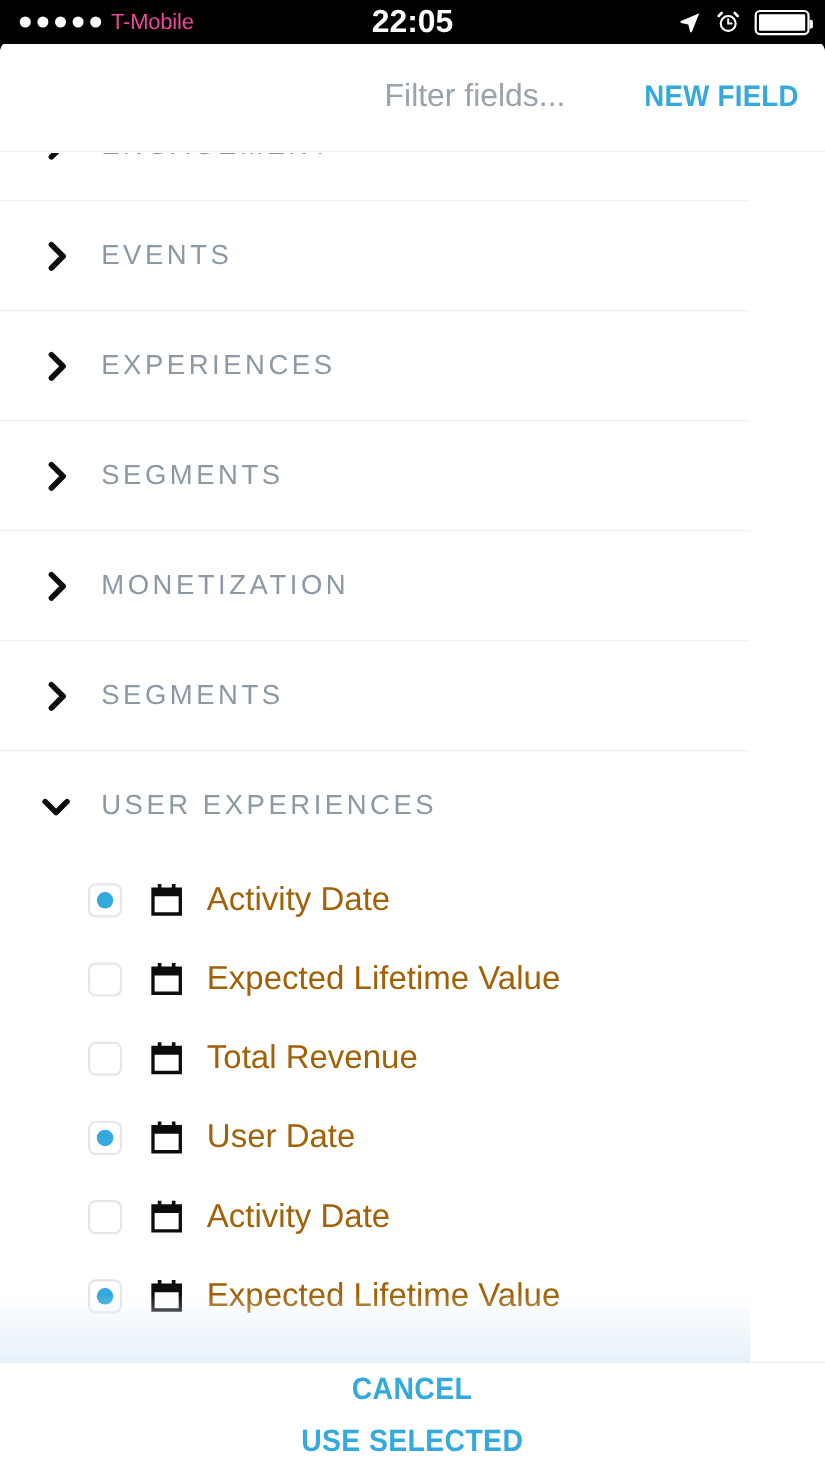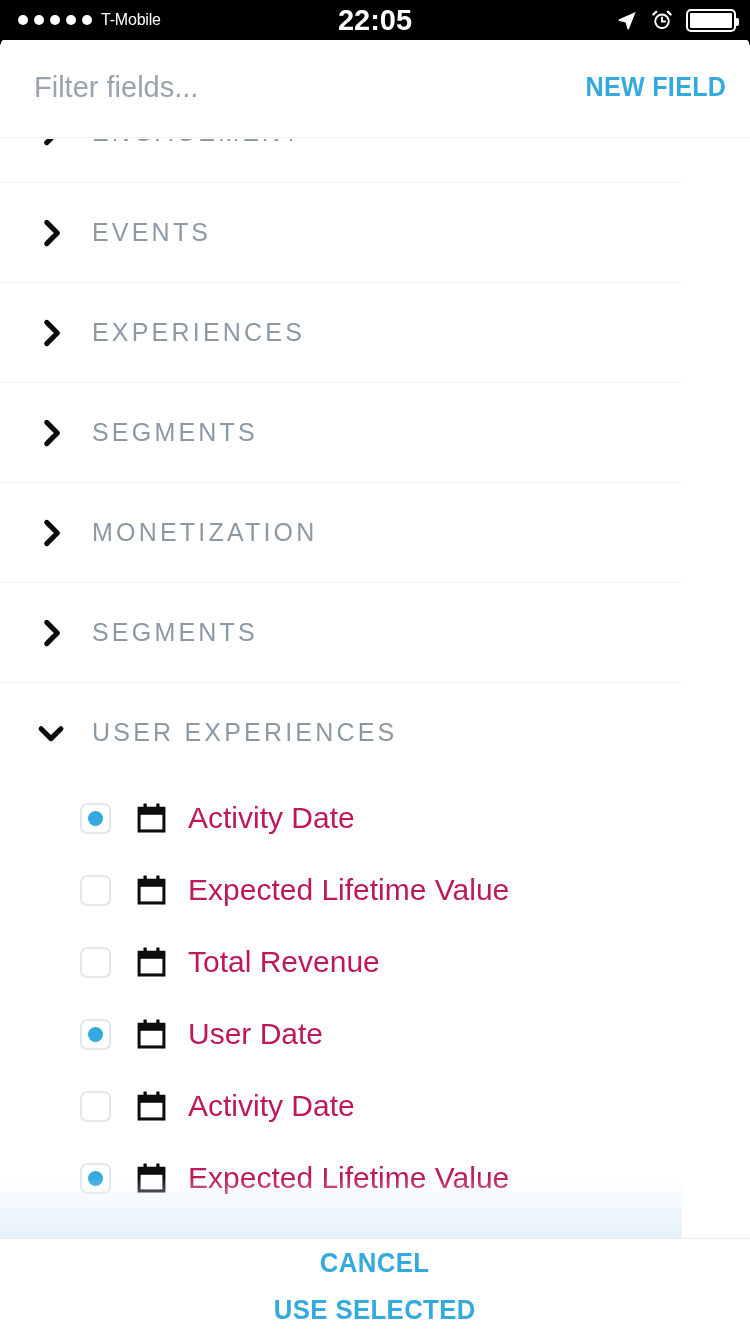--- a/index.html
+++ b/index.html
@@ -40,23 +40,23 @@
     align-items: center;
     gap: 9px;
   }
   .sb-dots { display: flex; gap: 6px; align-items: center; }
   .sb-dot {
     width: 10px; height: 10px;
     border-radius: 50%;
     background: #ffffff;
   }
   .sb-carrier {
-    font-size: 16px;
+    font-size: 20px;
     letter-spacing: -0.2px;
-    color: #ffffff;
+    color: #ec4899;
     font-family: "Liberation Sans", sans-serif;
   }
   .sb-center {
     position: absolute;
     left: 0; top: 0;
     width: 750px; height: 40px;
     display: flex; align-items: center; justify-content: center;
     font-size: 29px;
     font-weight: bold;
     letter-spacing: 0px;
@@ -119,20 +119,21 @@
     left: 34px;
     top: 30px;
     width: 480px;
     height: 42px;
     border: none;
     outline: none;
     background: transparent;
     font-family: "Liberation Sans", sans-serif;
     font-size: 29px;
     color: #3c4651;
+    text-align: right;
   }
   #filter-input::placeholder {
     color: #9aa3ab;
     opacity: 1;
   }
   #new-field-button {
     position: absolute;
     right: 24px;
     top: 28px;
     height: 46px;
@@ -220,21 +221,21 @@
   .checkbox.checked .dot { background: #34a9dd; }
 
   .cal-icon {
     width: 33px; height: 33px;
     flex: 0 0 33px;
     display: block;
     margin-right: 20px;
   }
   .field-label {
     font-size: 30px;
-    color: #be185d;
+    color: #a16207;
     font-family: "Liberation Sans", sans-serif;
     letter-spacing: 0px;
   }
 
   
   #list-fade {
     position: absolute;
     left: 0;
     bottom: 0;
     width: 750px;

